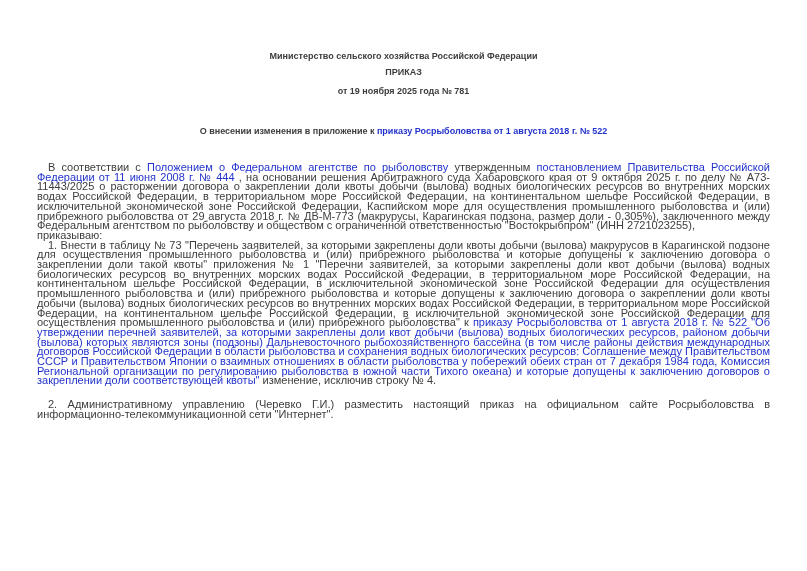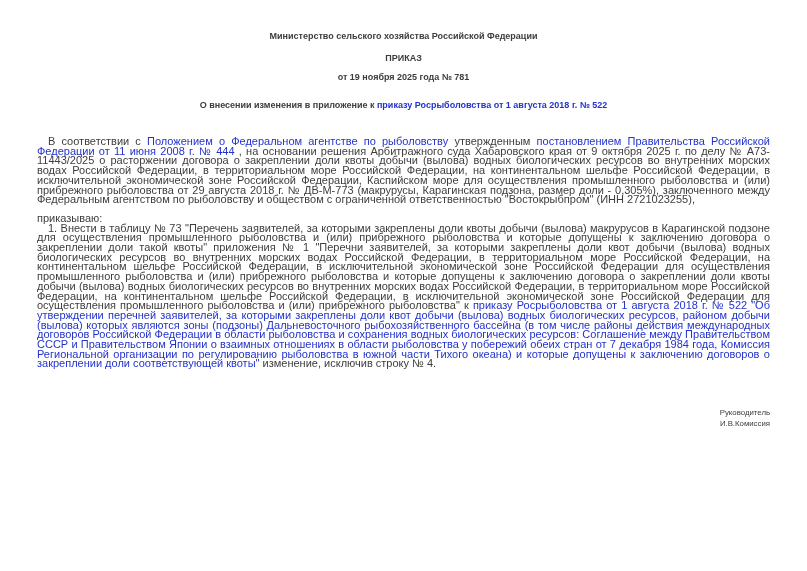--- a/index.html
+++ b/index.html
@@ -11,37 +11,37 @@
   body {
     background: #ffffff;
     font-family: "Liberation Sans", sans-serif;
   }
   .page {
     position: relative;
     width: 807px;
     height: 454px;
     background: var(--page-bg);
     box-sizing: border-box;
-    padding: 30px 37px 0 37px;
+    padding: 50px 37px 0 37px;
     color: var(--text-color);
     overflow: hidden;
   }
   .center { text-align: center; font-weight: bold; }
   .h-line { font-size: 9px; line-height: 12px; }
-  .doc-type { margin-top: 10px; }
+  .doc-type { margin-top: 4px; }
   .doc-date { margin-top: 7px; }
-  .doc-title { margin-top: 16px; font-size: 9px; line-height: 12px; font-weight: bold; }
+  .doc-title { margin-top: 28px; font-size: 9px; line-height: 12px; font-weight: bold; }
   .body-text {
     margin-top: 26px;
     font-size: 11px;
     line-height: 9.7px;
     text-align: justify;
   }
   .para { margin: 0; text-indent: 11px; }
-  .p-prikaz { margin-top: 9px; text-indent: 0; text-align: left; }
+  .p-prikaz { text-indent: 0; text-align: left; }
   .p-item1 { margin-top: 0; }
   .p-item2 { margin-top: 14px; }
   .doc-link { color: var(--link-blue); cursor: pointer; }
   .doc-plain { color: var(--text-color); }
   .signature {
     margin-top: 38px;
     text-align: right;
     font-size: 7.8px;
     line-height: 11px;
   }
@@ -54,20 +54,21 @@
   <div class="center h-line">Министерство сельского хозяйства Российской Федерации</div>
   <div class="center h-line doc-type">ПРИКАЗ</div>
   <div class="center h-line doc-date">от 19 ноября 2025 года № 781</div>
 
   <div class="center doc-title"><span class="doc-plain">О внесении изменения в приложение к </span><span class="doc-link">приказу Росрыболовства от 1 августа 2018 г. № 522</span></div>
 
   <div class="body-text">
     <p class="para"><span class="doc-plain">В соответствии с </span><span class="doc-link">Положением о Федеральном агентстве по рыболовству</span><span class="doc-plain"> утвержденным </span><span class="doc-link">постановлением Правительства Российской Федерации от 11 июня 2008 г. № 444</span><span class="doc-plain"> , на основании решения Арбитражного суда Хабаровского края от 9 октября 2025 г. по делу № А73-11443/2025 о расторжении договора о закреплении доли квоты добычи (вылова) водных биологических ресурсов во внутренних морских водах Российской Федерации, в территориальном море Российской Федерации, на континентальном шельфе Российской Федерации, в исключительной экономической зоне Российской Федерации, Каспийском море для осуществления промышленного рыболовства и (или) прибрежного рыболовства от 29 августа 2018 г. № ДВ-М-773 (макрурусы, Карагинская подзона, размер доли - 0,305%), заключенного между Федеральным агентством по рыболовству и обществом с ограниченной ответственностью "Востокрыбпром" (ИНН 2721023255),</span></p>
     <p class="para p-prikaz">приказываю:</p>
     <p class="para p-item1"><span class="doc-plain">1. Внести в таблицу № 73 "Перечень заявителей, за которыми закреплены доли квоты добычи (вылова) макрурусов в Карагинской подзоне для осуществления промышленного рыболовства и (или) прибрежного рыболовства и которые допущены к заключению договора о закреплении доли такой квоты" приложения № 1 "Перечни заявителей, за которыми закреплены доли квот добычи (вылова) водных биологических ресурсов во внутренних морских водах Российской Федерации, в территориальном море Российской Федерации, на континентальном шельфе Российской Федерации, в исключительной экономической зоне Российской Федерации для осуществления промышленного рыболовства и (или) прибрежного рыболовства и которые допущены к заключению договора о закреплении доли квоты добычи (вылова) водных биологических ресурсов во внутренних морских водах Российской Федерации, в территориальном море Российской Федерации, на континентальном шельфе Российской Федерации, в исключительной экономической зоне Российской Федерации для осуществления промышленного рыболовства и (или) прибрежного рыболовства" к </span><span class="doc-link">приказу Росрыболовства от 1 августа 2018 г. № 522 "Об утверждении перечней заявителей, за которыми закреплены доли квот добычи (вылова) водных биологических ресурсов, районом добычи (вылова) которых являются зоны (подзоны) Дальневосточного рыбохозяйственного бассейна (в том числе районы действия международных договоров Российской Федерации в области рыболовства и сохранения водных биологических ресурсов: Соглашение между Правительством СССР и Правительством Японии о взаимных отношениях в области рыболовства у побережий обеих стран от 7 декабря 1984 года, Комиссия Региональной организации по регулированию рыболовства в южной части Тихого океана) и которые допущены к заключению договоров о закреплении доли соответствующей квоты"</span><span class="doc-plain"> изменение, исключив строку № 4.</span></p>
+    <p class="para p-item2"><span class="doc-plain">2. Административному управлению (Черевко Г.И.) разместить настоящий приказ на официальном сайте Росрыболовства в информационно-телекоммуникационной сети "Интернет".</span></p>
   </div>
 
   <div class="signature">
     <div>Руководитель</div>
     <div>И.В.Комиссия</div>
   </div>
 
 </div>
 
 </body></html>

